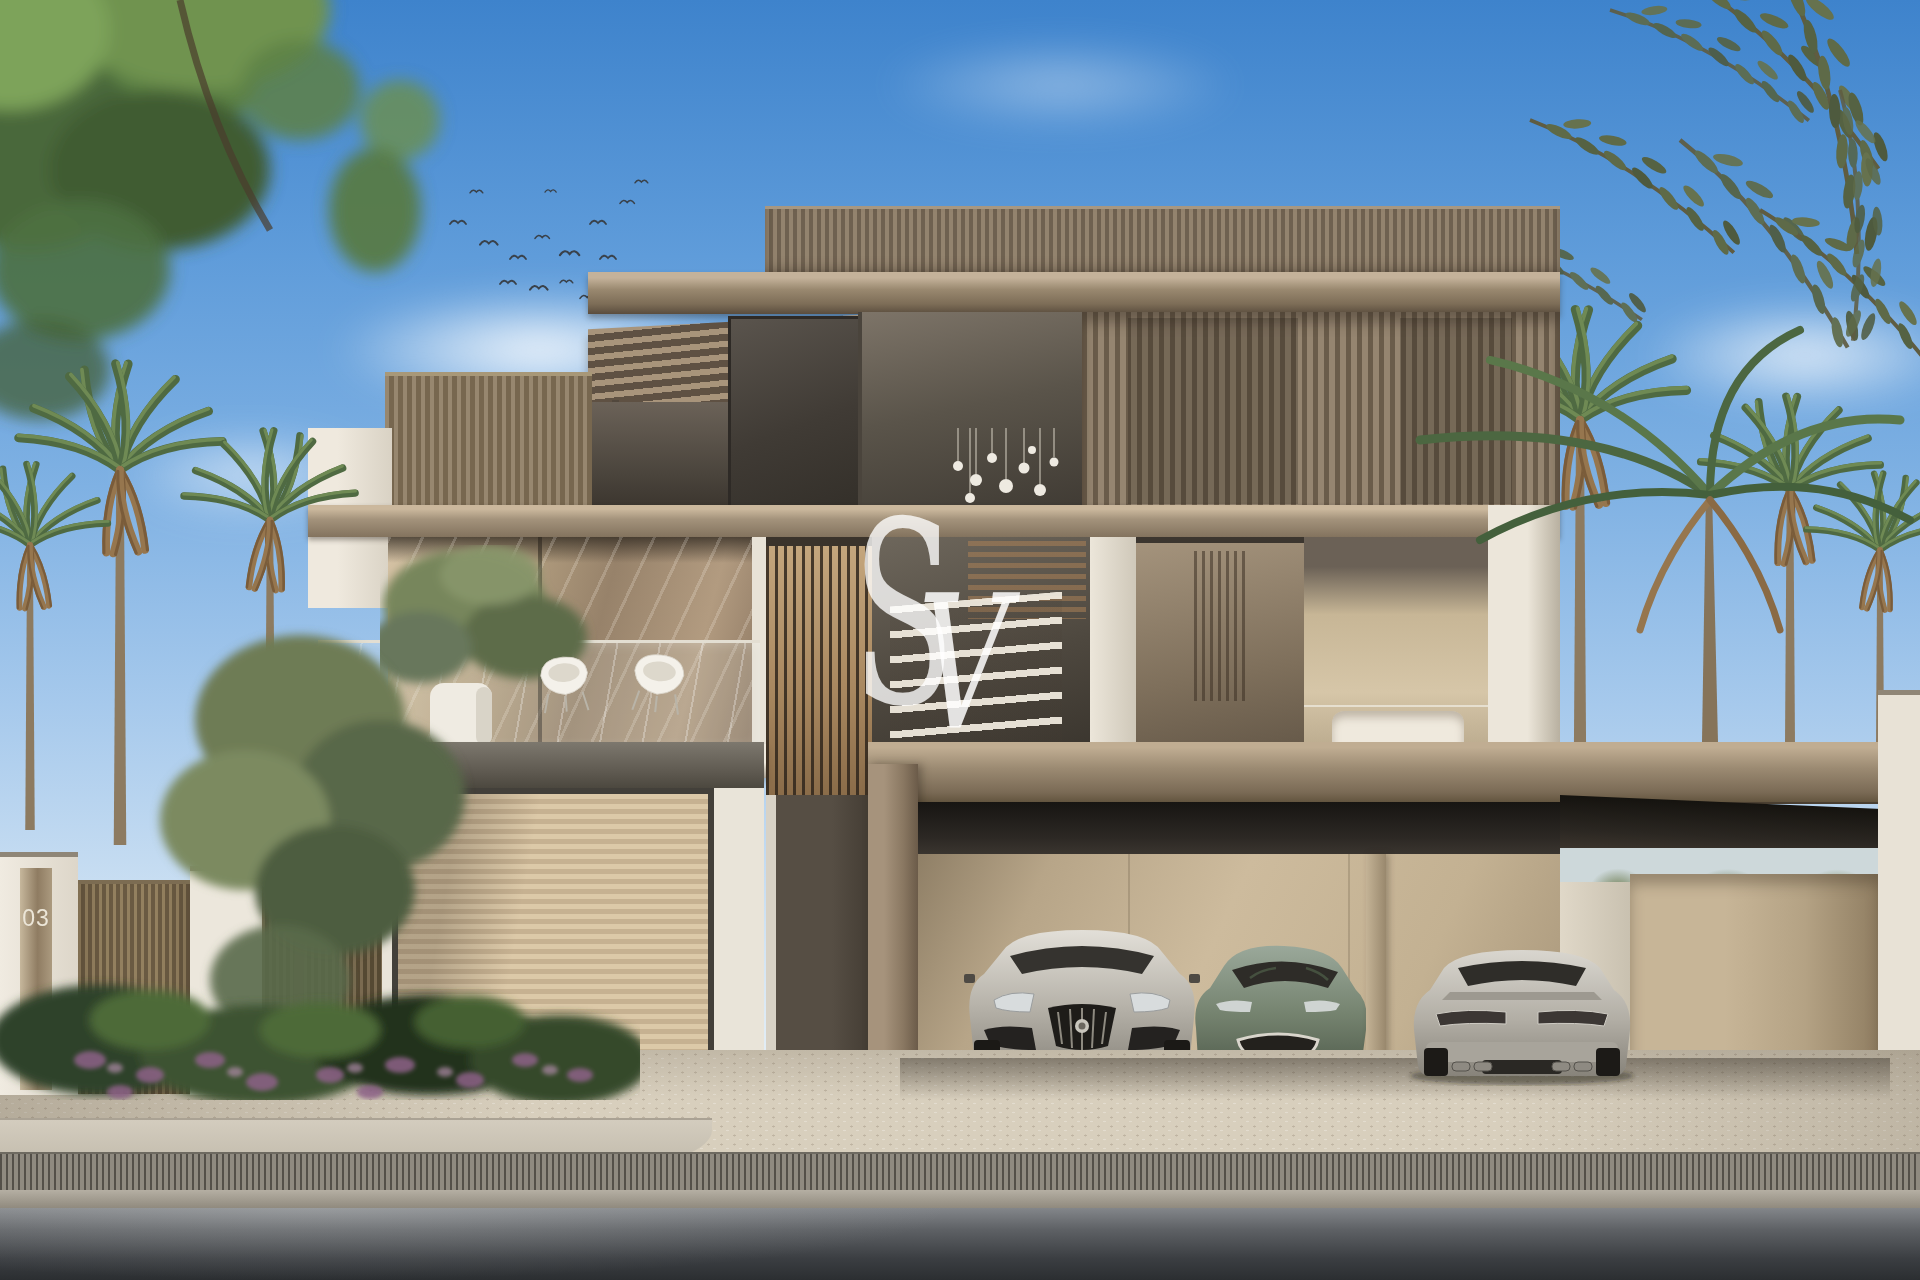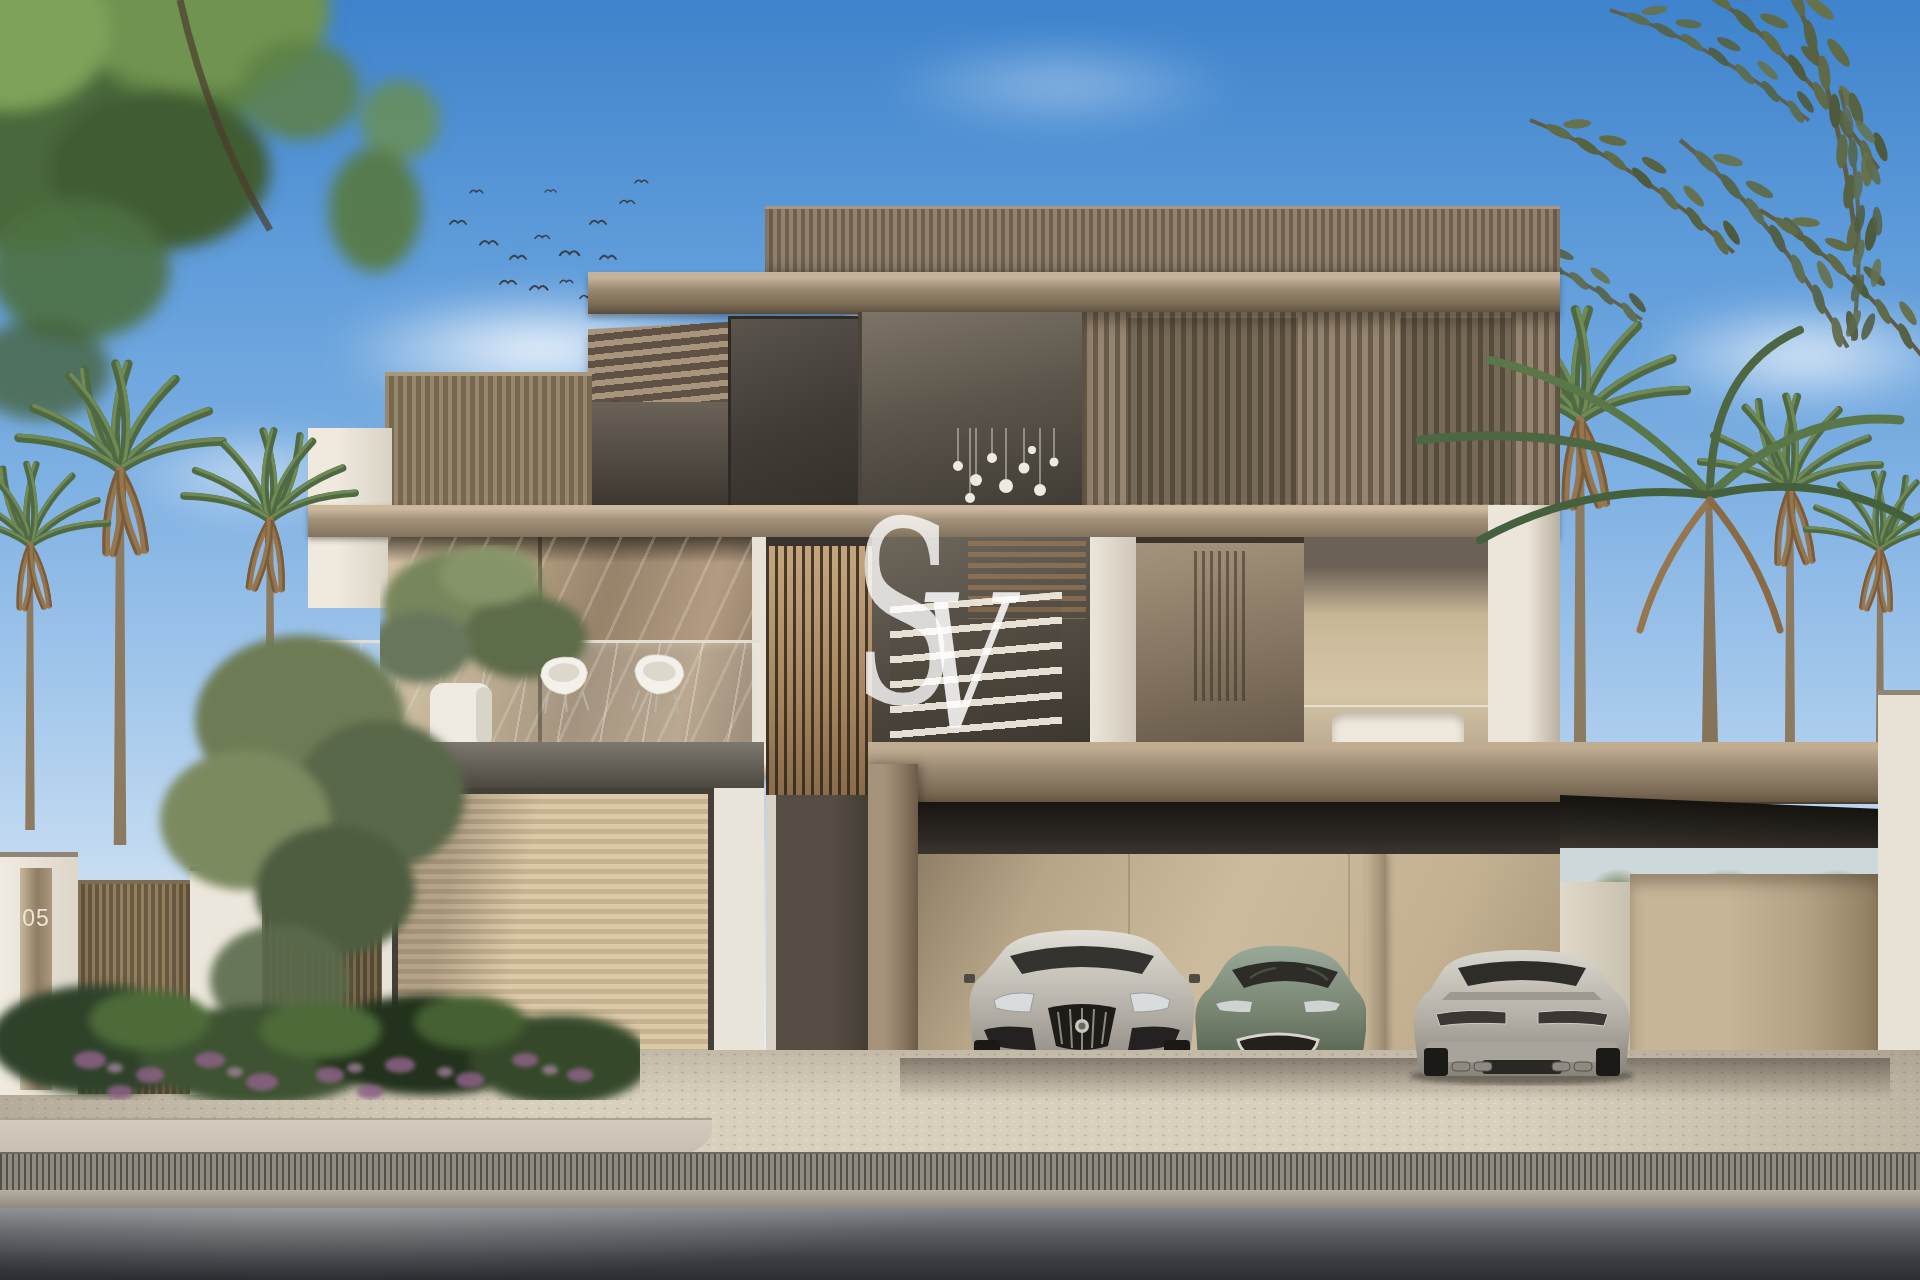--- a/index.html
+++ b/index.html
@@ -503,21 +503,21 @@
   </svg>
 
   <svg class="abs" style="left:-30px;top:330px" width="420" height="600" viewBox="0 0 420 600">
     <use href="#palm" transform="translate(150,140) scale(1.25)"></use>
     <use href="#palm" transform="translate(300,190) scale(-1.05,1.05)"></use>
     <use href="#palm" transform="translate(60,215) scale(.95)"></use>
   </svg>
 
   <div class="abs" id="bw-p1"></div>
   <div class="abs" id="bw-metal"></div>
-  <div class="abs" id="gate-number">05</div>
+  <div class="abs" id="gate-number">03</div>
   <div class="abs" id="bw-gate"></div>
   <div class="abs" id="bw-p2"></div>
   <div class="abs" id="bw-fence"></div>
 
   <svg class="abs" style="left:0;top:560px" width="640" height="540" viewBox="0 0 640 540">
     <path d="M300 520 Q295 420 305 300" stroke="#6b5b45" stroke-width="10" fill="none"></path>
     <g filter="url(#blur5)">
       <ellipse cx="300" cy="160" rx="105" ry="85" fill="#6e7c55"></ellipse>
       <ellipse cx="380" cy="235" rx="85" ry="75" fill="#59684a"></ellipse>
       <ellipse cx="245" cy="260" rx="85" ry="70" fill="#7b8a61"></ellipse>

